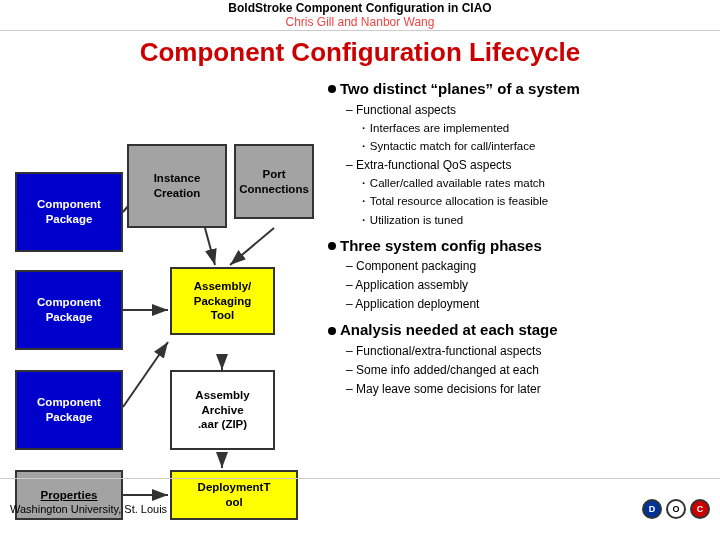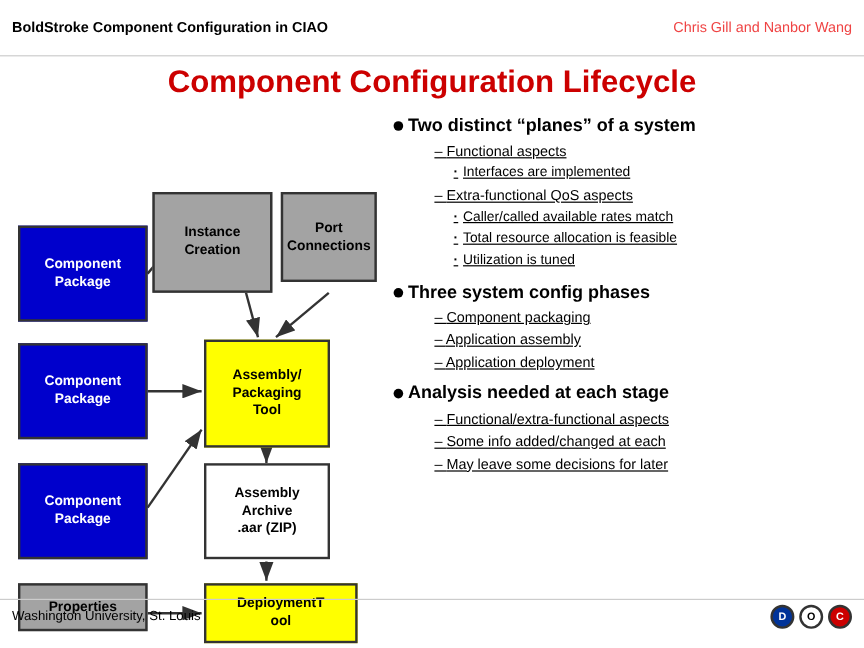--- a/index.html
+++ b/index.html
@@ -10,23 +10,24 @@
       height: 540px;
       overflow: hidden;
       position: relative;
     }
 
     
     #header {
       display: flex;
       justify-content: space-between;
       align-items: center;
-      padding: 16px 10px;
+      padding: 1px 10px;
       border-bottom: 1px solid #ccc;
       font-size: 12px;
+      flex-direction: column;
     }
     #header .left { font-weight: bold; color: #000; }
     #header .right { color: #ef4444; }
 
     
     #main-title {
       text-align: center;
       font-size: 26px;
       font-weight: bold;
       color: #cc0000;
@@ -96,22 +97,21 @@
     .section-block {
       margin-bottom: 6px;
     }
     .section-header {
       display: flex;
       align-items: center;
       font-size: 15px;
       font-weight: bold;
     }
     .dash-list {
-      margin-left: 34px;
-      text-decoration: underline;
+      margin-left: 18px;
     }
     .dash-item {
       font-size: 12px;
       margin-bottom: 1px;
     }
     .sub-list {
       margin-left: 16px;
     }
     .sub-item {
       font-size: 11.5px;
@@ -119,27 +119,27 @@
     }
     .sub-item::before {
       content: "·";
       margin-right: 4px;
       font-weight: bold;
     }
 
     
     #footer {
       position: absolute;
-      bottom: 12px;
+      bottom: 1px;
       left: 0;
       right: 0;
       display: flex;
       justify-content: space-between;
       align-items: center;
-      padding: 4px 10px;
+      padding: 20px 10px;
       font-size: 11px;
       border-top: 1px solid #ccc;
       margin-top: 31px;
     }
 
     
     .doc-logo {
       display: flex;
       align-items: center;
       gap: 4px;
@@ -206,33 +206,33 @@
     </div>
 
     <div class="box box-green" style="left:224px; top:72px; width:80px; height:75px;">
       Port<br>Connections
     </div>
 
     <div class="box box-blue" style="left:5px; top:198px; width:108px; height:80px;">
       Component<br>Package
     </div>
 
-    <div class="box box-yellow" style="left:160px; top:195px; width:105px; height:90px;">
+    <div class="box box-yellow" style="left:160px; top:195px; width:105px; height:68px;">
       Assembly/<br>Packaging<br>Tool
     </div>
 
     <div class="box box-blue" style="left:5px; top:298px; width:108px; height:80px;">
       Component<br>Package
     </div>
 
     <div class="box box-white" style="left:160px; top:298px; width:105px; height:80px;">
       Assembly<br>Archive<br>.aar (ZIP)
     </div>
 
-    <div class="box box-green" style="left:5px; top:398px; width:108px; height:40px;">
+    <div class="box box-green" style="left:5px; top:398px; width:108px; height:50px;text-decoration:underline;">
       Properties
     </div>
 
     <div class="box box-yellow" style="left:160px; top:398px; width:128px; height:50px;">
       DeploymentT<br>ool
     </div>
   </div>
 
   <div id="right-panel">
 
@@ -240,20 +240,21 @@
       <div class="section-header">
         <span class="bullet-dot"></span>
         <span>Two distinct “planes” of a system</span>
       </div>
       <div class="dash-list">
         <div class="dash-item">
           – <span>Functional aspects</span>
         </div>
         <div class="sub-list">
           <div class="sub-item">Interfaces are implemented</div>
+          <div class="sub-item">Syntactic match for call/interface</div>
         </div>
         <div class="dash-item">
           – <span>Extra-functional QoS aspects</span>
         </div>
         <div class="sub-list">
           <div class="sub-item">Caller/called available rates match</div>
           <div class="sub-item">Total resource allocation is feasible</div>
           <div class="sub-item">Utilization is tuned</div>
         </div>
       </div>

